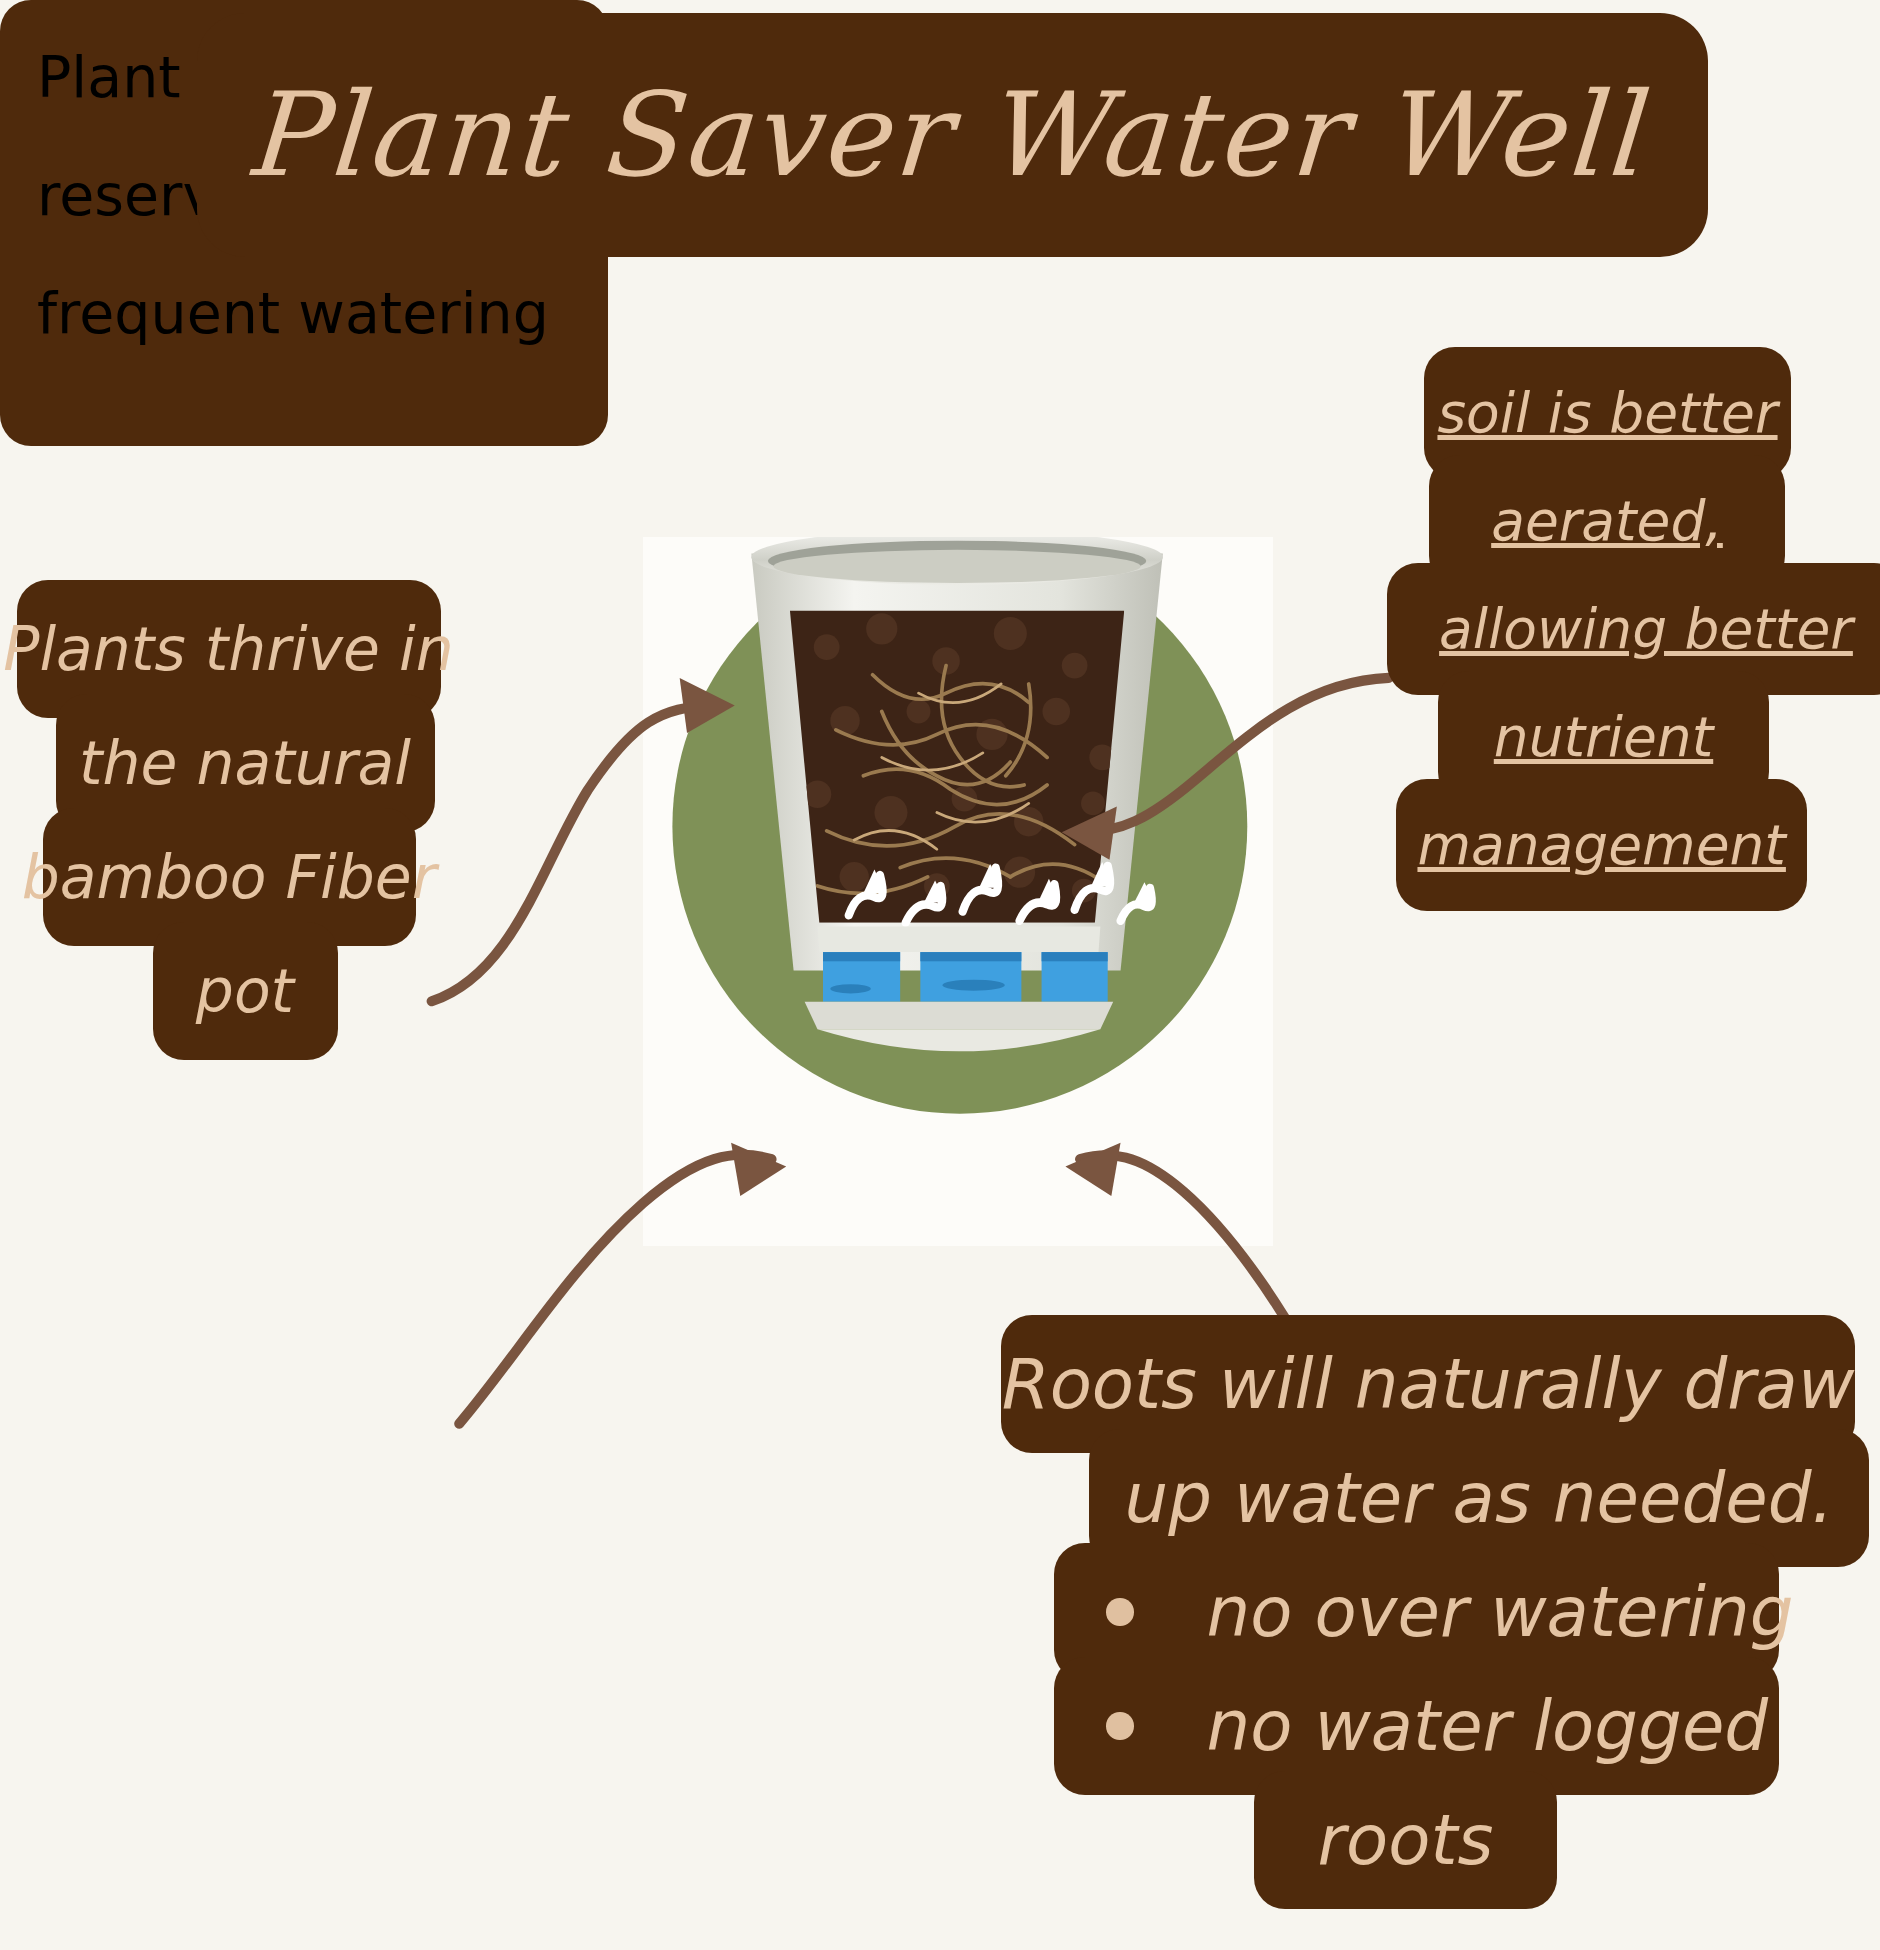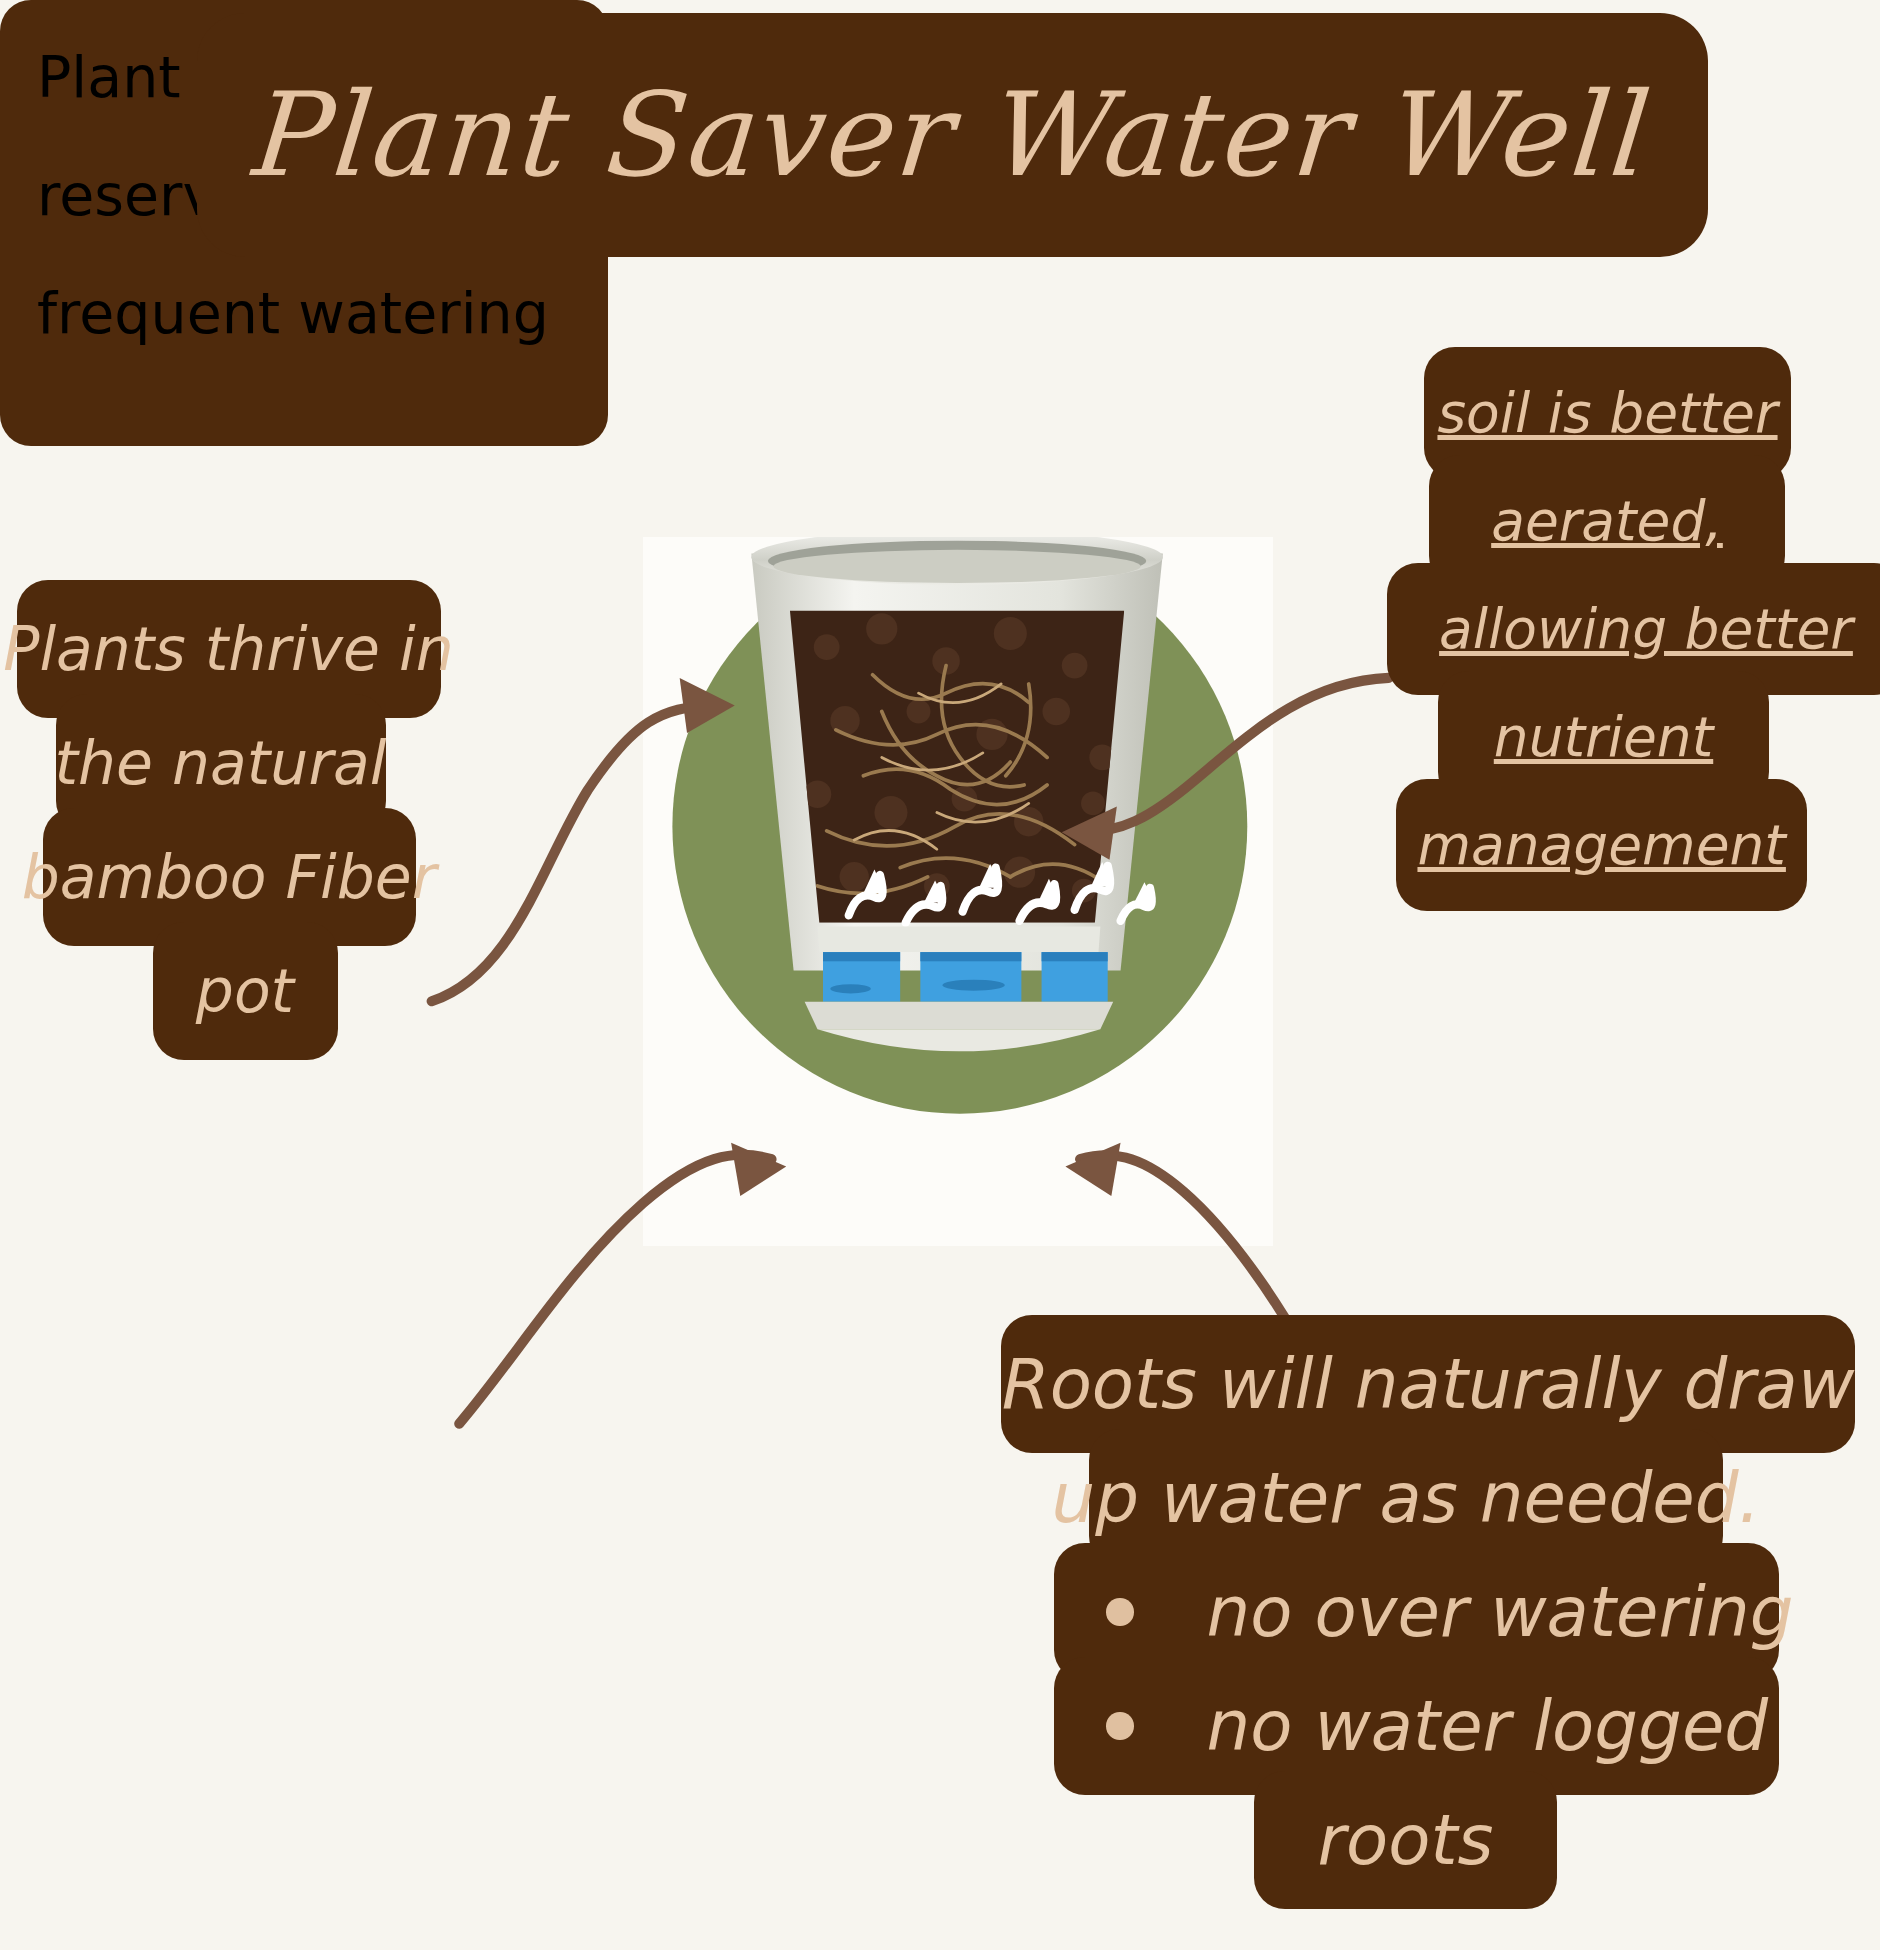--- a/index.html
+++ b/index.html
@@ -100,21 +100,21 @@
 
   
   #callout-left { left: 16.5px; top: 580px; align-items: flex-start; }
   #callout-left .line {
     font-size: 60px;
     height: 138px;
     padding: 0 31px;
     justify-content: center;
   }
   #callout-left .l1 { width: 424px; margin-left: 0px; }
-  #callout-left .l2 { width: 330px; margin-left: 39px; }
+  #callout-left .l2 { width: 379px; margin-left: 39px; }
   #callout-left .l3 { width: 373px; margin-left: 26px; }
   #callout-left .l4 { width: 185px; margin-left: 136px; }
 
   
   #callout-topright { left: 1387px; top: 347px; }
   #callout-topright .line {
     font-size: 55px;
     height: 132px;
     padding: 0 27.5px;
     justify-content: center;
@@ -153,21 +153,21 @@
 
   
   #callout-bottomright { left: 1001px; top: 1315px; }
   #callout-bottomright .line {
     font-size: 69px;
     height: 138px;
     padding: 0 26px;
     justify-content: center;
   }
   #callout-bottomright .l1 { width: 854px; margin-left: 0px; }
-  #callout-bottomright .l2 { width: 634px; margin-left: 88px; }
+  #callout-bottomright .l2 { width: 780px; margin-left: 88px; }
   #callout-bottomright .l3 { width: 725px; margin-left: 53px; }
   #callout-bottomright .l4 { width: 725px; margin-left: 53px; }
   #callout-bottomright .l5 { width: 303px; margin-left: 253px; }
 
   .bullet-line { justify-content: flex-start !important; }
   .bullet-dot {
     width: 27.5px;
     height: 27.5px;
     border-radius: 50%;
     background: #e0c0a0;

